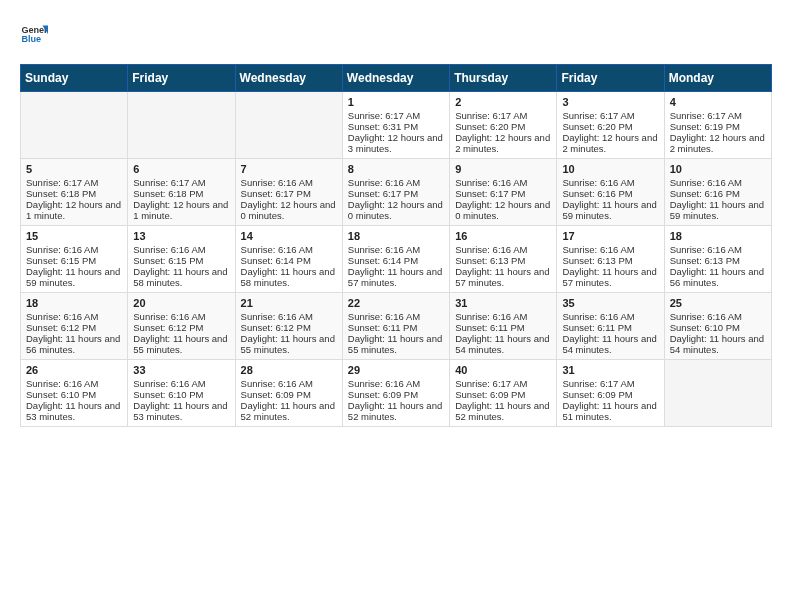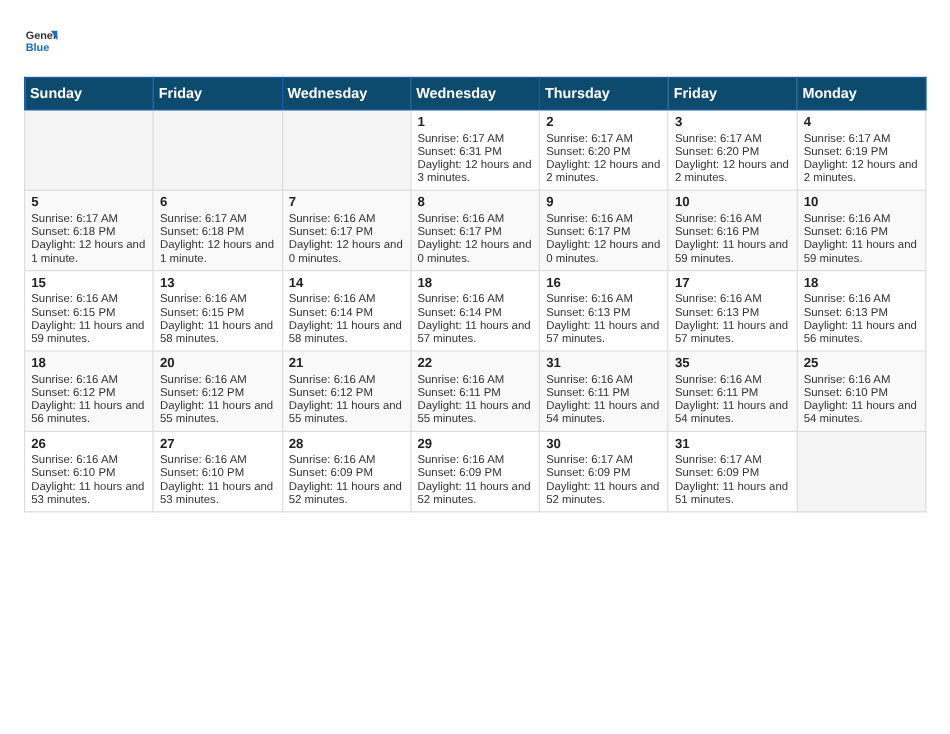--- a/index.html
+++ b/index.html
@@ -136,21 +136,21 @@
         <td><span class="day-num">18</span><span>Sunrise: 6:16 AM</span><br><span>Sunset: 6:12 PM</span><br><span>Daylight: 11 hours and 56 minutes.</span></td>
         <td><span class="day-num">20</span><span>Sunrise: 6:16 AM</span><br><span>Sunset: 6:12 PM</span><br><span>Daylight: 11 hours and 55 minutes.</span></td>
         <td><span class="day-num">21</span><span>Sunrise: 6:16 AM</span><br><span>Sunset: 6:12 PM</span><br><span>Daylight: 11 hours and 55 minutes.</span></td>
         <td><span class="day-num">22</span><span>Sunrise: 6:16 AM</span><br><span>Sunset: 6:11 PM</span><br><span>Daylight: 11 hours and 55 minutes.</span></td>
         <td><span class="day-num">31</span><span>Sunrise: 6:16 AM</span><br><span>Sunset: 6:11 PM</span><br><span>Daylight: 11 hours and 54 minutes.</span></td>
         <td><span class="day-num">35</span><span>Sunrise: 6:16 AM</span><br><span>Sunset: 6:11 PM</span><br><span>Daylight: 11 hours and 54 minutes.</span></td>
         <td><span class="day-num">25</span><span>Sunrise: 6:16 AM</span><br><span>Sunset: 6:10 PM</span><br><span>Daylight: 11 hours and 54 minutes.</span></td>
       </tr>
       <tr>
         <td><span class="day-num">26</span><span>Sunrise: 6:16 AM</span><br><span>Sunset: 6:10 PM</span><br><span>Daylight: 11 hours and 53 minutes.</span></td>
-        <td><span class="day-num">27</span><span>Sunrise: 6:16 AM</span><br><span>Sunset: 6:10 PM</span><br><span>Daylight: 11 hours and 53 minutes.</span></td>
+        <td><span class="day-num">33</span><span>Sunrise: 6:16 AM</span><br><span>Sunset: 6:10 PM</span><br><span>Daylight: 11 hours and 53 minutes.</span></td>
         <td><span class="day-num">28</span><span>Sunrise: 6:16 AM</span><br><span>Sunset: 6:09 PM</span><br><span>Daylight: 11 hours and 52 minutes.</span></td>
         <td><span class="day-num">29</span><span>Sunrise: 6:16 AM</span><br><span>Sunset: 6:09 PM</span><br><span>Daylight: 11 hours and 52 minutes.</span></td>
-        <td><span class="day-num">30</span><span>Sunrise: 6:17 AM</span><br><span>Sunset: 6:09 PM</span><br><span>Daylight: 11 hours and 52 minutes.</span></td>
+        <td><span class="day-num">40</span><span>Sunrise: 6:17 AM</span><br><span>Sunset: 6:09 PM</span><br><span>Daylight: 11 hours and 52 minutes.</span></td>
         <td><span class="day-num">31</span><span>Sunrise: 6:17 AM</span><br><span>Sunset: 6:09 PM</span><br><span>Daylight: 11 hours and 51 minutes.</span></td>
         <td class="empty-cell"></td>
       </tr>
     </tbody>
 </table>
 
 </body></html>

